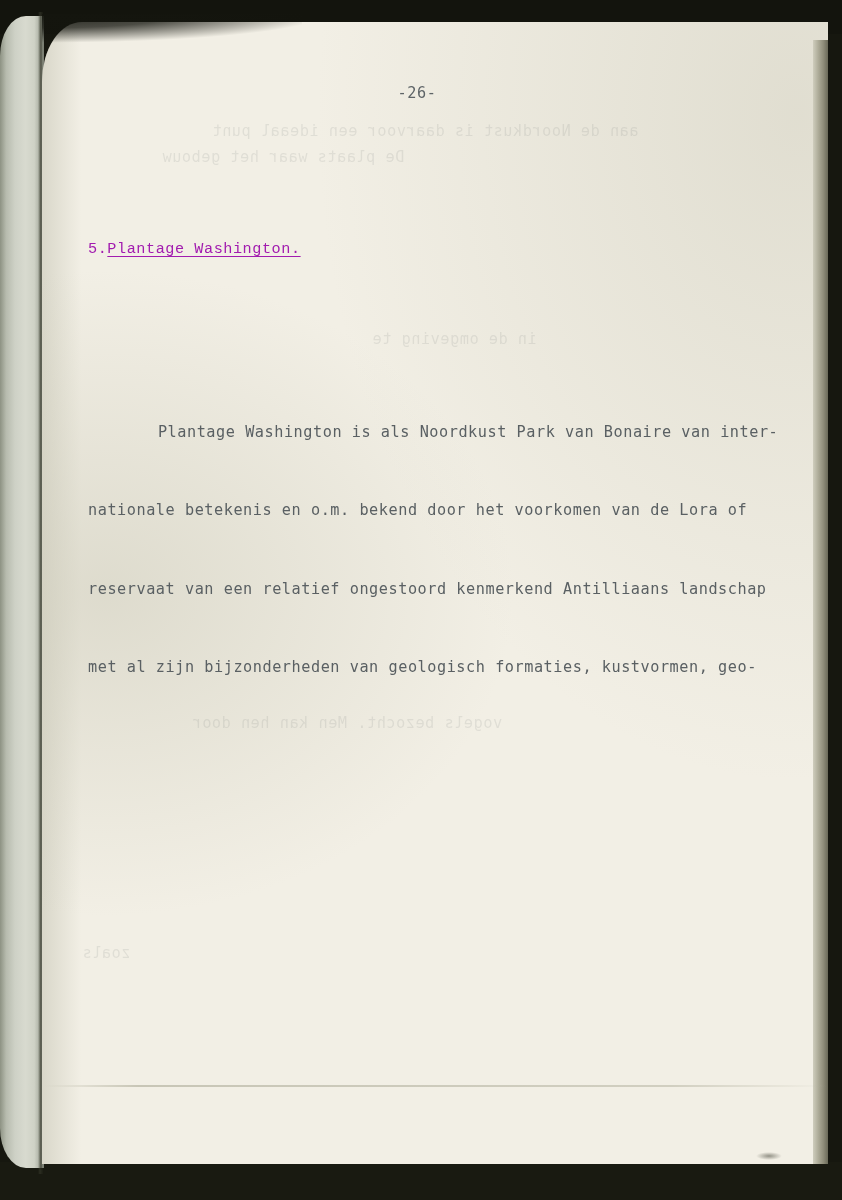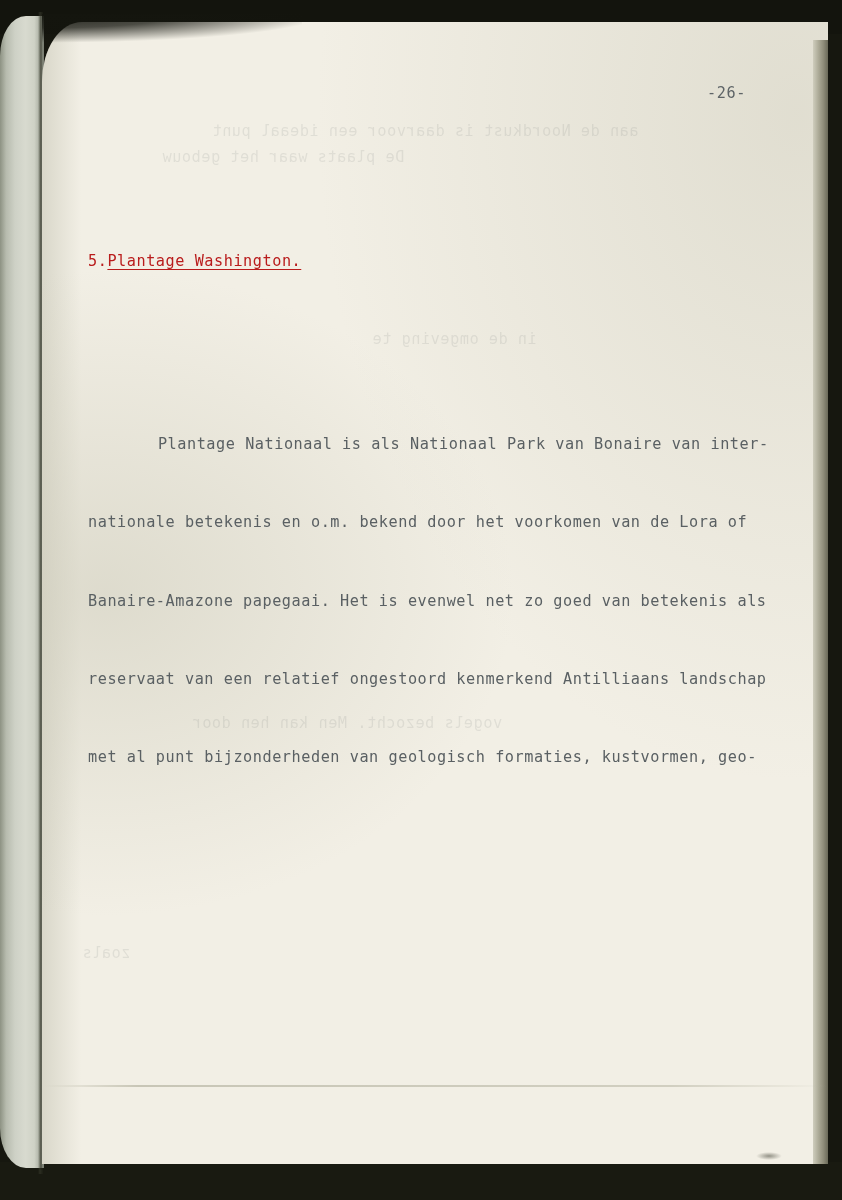--- a/index.html
+++ b/index.html
@@ -156,32 +156,33 @@
     line-height: 26.1px;
     letter-spacing: 0.55px;
     white-space: pre-wrap;
   }
 
   .folio {
     position: absolute;
     left: 0;
     top: 0;
     width: 700px;
-    text-align: right;
+    text-align: center;
     padding-right: 42px;
     box-sizing: border-box;
     color: #5e6467;
     font-size: 15.2px;
     letter-spacing: 0.6px;
   }
 
   .heading {
-    margin-top: 38px;
-    color: #b91c1c;
+    margin-top: 26px;
+    color: #a21caf;
     letter-spacing: 0.55px;
+    font-family: Liberation Mono, monospace;
   }
   .heading .num { text-decoration: none; }
   .heading .ttl {
     text-decoration: underline;
     text-underline-offset: 3px;
     text-decoration-thickness: from-font;
   }
 
   .para {
     margin-top: 0;
@@ -230,25 +231,24 @@
     <div class="bleed" style="left:150px; top:688px; width:560px; text-align:right;">vogels bezocht. Men kan hen door</div>
     <div class="bleed" style="left:40px; top:918px; width:120px; text-align:right;">zoals</div>
 
     <div class="content">
 
       <div class="folio">-26-</div>
 
       <div class="heading"><span class="num">5.</span><span class="ttl">Plantage Washington.</span></div>
 
       <div class="para gap">
-        <span class="line ind">Plantage Nationaal is als Nationaal Park van Bonaire van inter-</span>
+        <span class="line ind">Plantage Washington is als Noordkust Park van Bonaire van inter-</span>
         <span class="line">nationale betekenis en o.m. bekend door het voorkomen van de Lora of</span>
-        <span class="line">Banaire-Amazone papegaai. Het is evenwel net zo goed van betekenis als</span>
         <span class="line">reservaat van een relatief ongestoord kenmerkend Antilliaans landschap</span>
-        <span class="line">met al punt bijzonderheden van geologisch formaties, kustvormen, geo-</span>
+        <span class="line">met al zijn bijzonderheden van geologisch formaties, kustvormen, geo-</span>
       </div>
 
       <div class="para">
       </div>
 
       
 
       
 
       

